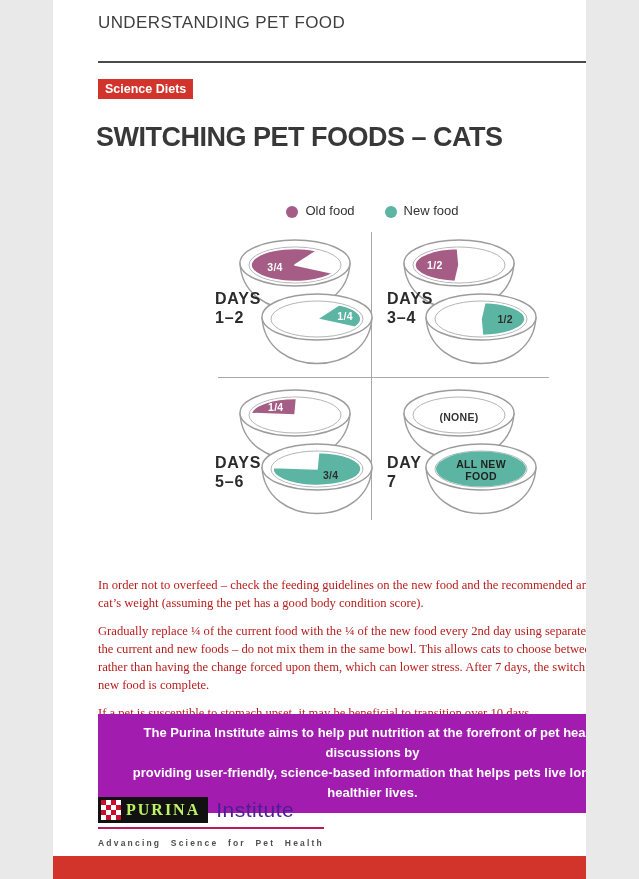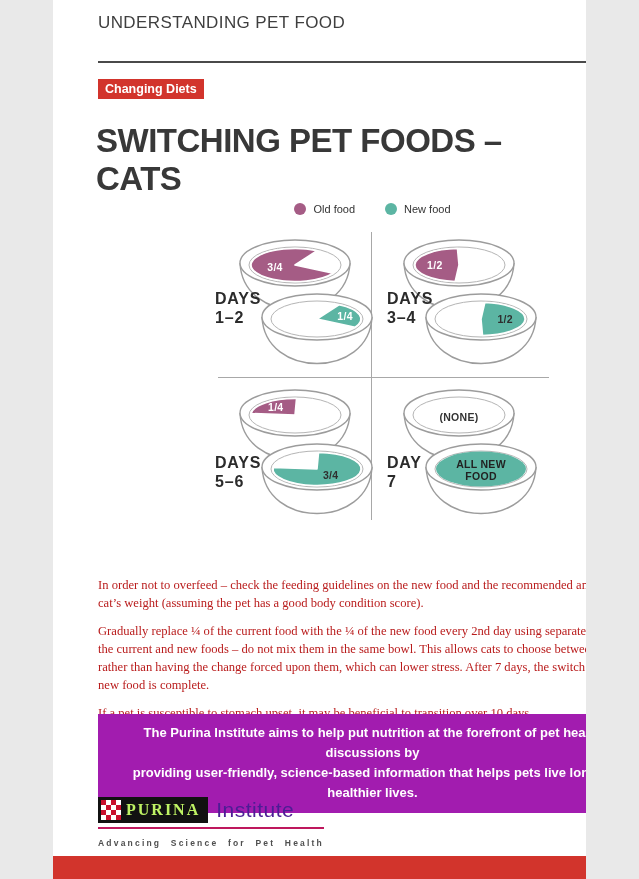--- a/index.html
+++ b/index.html
@@ -6,26 +6,26 @@
   .page{position:relative;width:533px;height:879px;background:#ffffff;margin:0 auto;
         font-family:"Liberation Sans",sans-serif;overflow:hidden;}
 
   .header-title{position:absolute;left:45px;top:13px;font-size:17px;letter-spacing:.4px;
         color:#3f3f3f;font-weight:400;}
   .brand-icon{position:absolute;left:536px;top:3px;width:58px;height:58px;}
   .header-rule{position:absolute;left:45px;top:61px;width:549px;height:2px;background:#4a4a4a;}
 
   .badge{position:absolute;left:45px;top:79px;background:#d2342c;color:#fff;
         font-size:12.5px;font-weight:700;padding:3px 7px;}
-  .page-title{position:absolute;left:43px;top:122px;font-size:33px;font-weight:800;
+  .page-title{position:absolute;left:43px;top:122px;font-size:27px;font-weight:800;
         color:#383838;letter-spacing:-.5px;}
 
   .legend{position:absolute;left:0;top:203px;width:639px;display:flex;
         justify-content:center;gap:30px;}
-  .legend-item{display:flex;align-items:flex-start;gap:7px;font-size:11px;color:#333;}
+  .legend-item{display:flex;align-items:flex-end;gap:7px;font-size:13px;color:#333;}
   .legend-dot{width:12px;height:12px;border-radius:50%;}
 
   .divider-v{position:absolute;left:318px;top:232px;width:1px;height:288px;background:#a8a8a8;}
   .divider-h{position:absolute;left:165px;top:377px;width:331px;height:1px;background:#a8a8a8;}
 
   .quadrant{position:absolute;width:164px;height:146px;}
   .q1{left:158px;top:229px;} .q2{left:322px;top:229px;}
   .q3{left:158px;top:379px;} .q4{left:322px;top:379px;}
   .bowls, .bowls svg{position:absolute;left:0;top:0;width:164px;height:146px;}
   .day-label{position:absolute;z-index:2;font-size:16px;font-weight:700;color:#2b2b2b;
@@ -76,21 +76,21 @@
       <circle cx="30.7" cy="19.6" r="1.6" fill="#ffffff"></circle>
       <circle cx="34" cy="21.4" r="1.6" fill="#ffffff"></circle>
       <path d="M17.5 37 L29 31.5 L40.5 37" fill="none" stroke="#ffffff" stroke-width="2"></path>
       <rect x="14.5" y="35" width="29" height="4.8" rx="2.2" fill="#3b3b3b"></rect>
       <path d="M17.5 39.8 L40.5 39.8 L37.8 46.8 Q29 49 20.2 46.8 Z" fill="#3b3b3b"></path>
     </svg>
   </div>
 
   <div class="header-rule"></div>
 
-  <div class="badge">Changing Diets</div>
+  <div class="badge">Science Diets</div>
   <div class="page-title">SWITCHING PET FOODS – CATS</div>
 
   <div class="legend">
     <div class="legend-item">
       <span class="legend-dot" style="background-color: rgb(165, 92, 133);"></span>
       <span>Old food</span>
     </div>
     <div class="legend-item">
       <span class="legend-dot" style="background-color: rgb(92, 181, 163);"></span>
       <span>New food</span>

